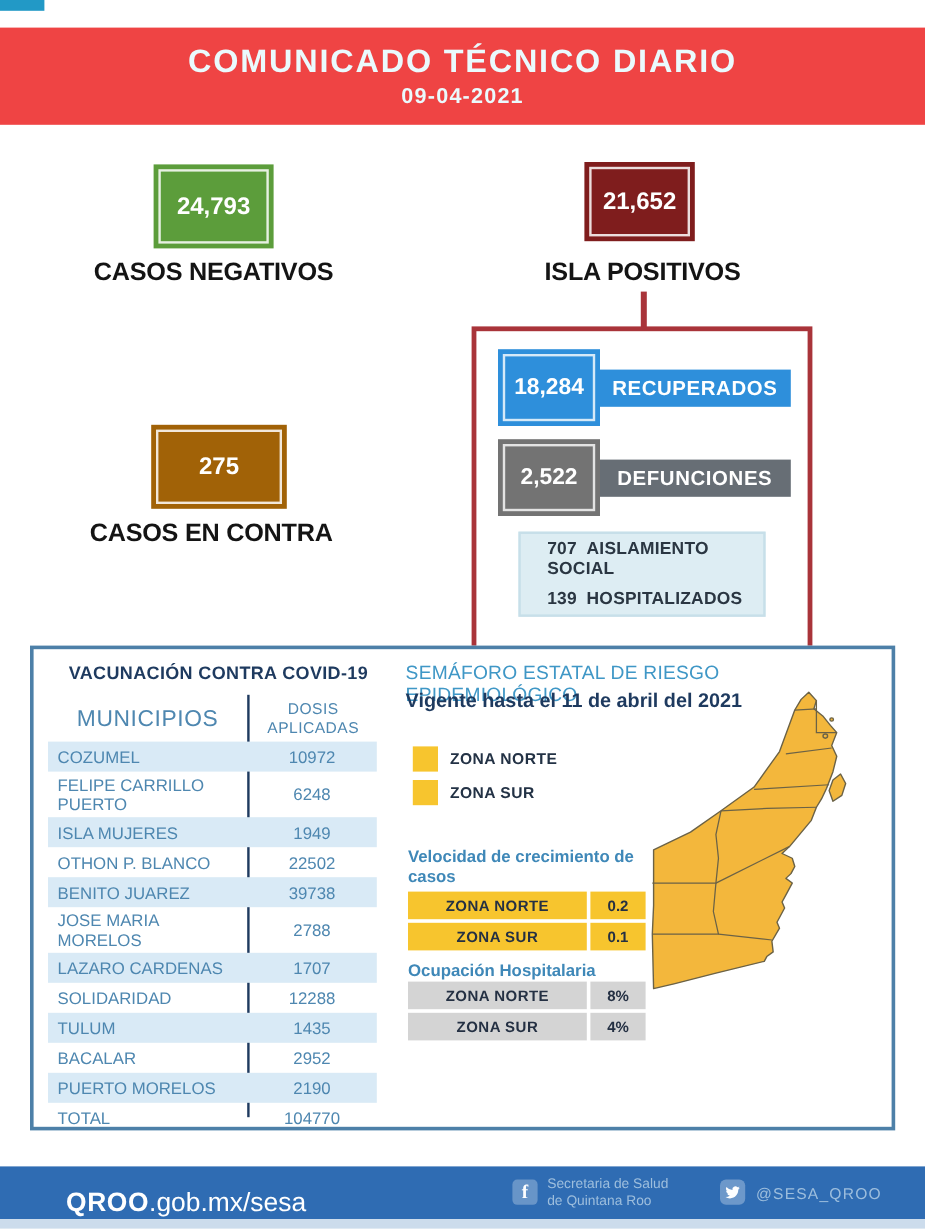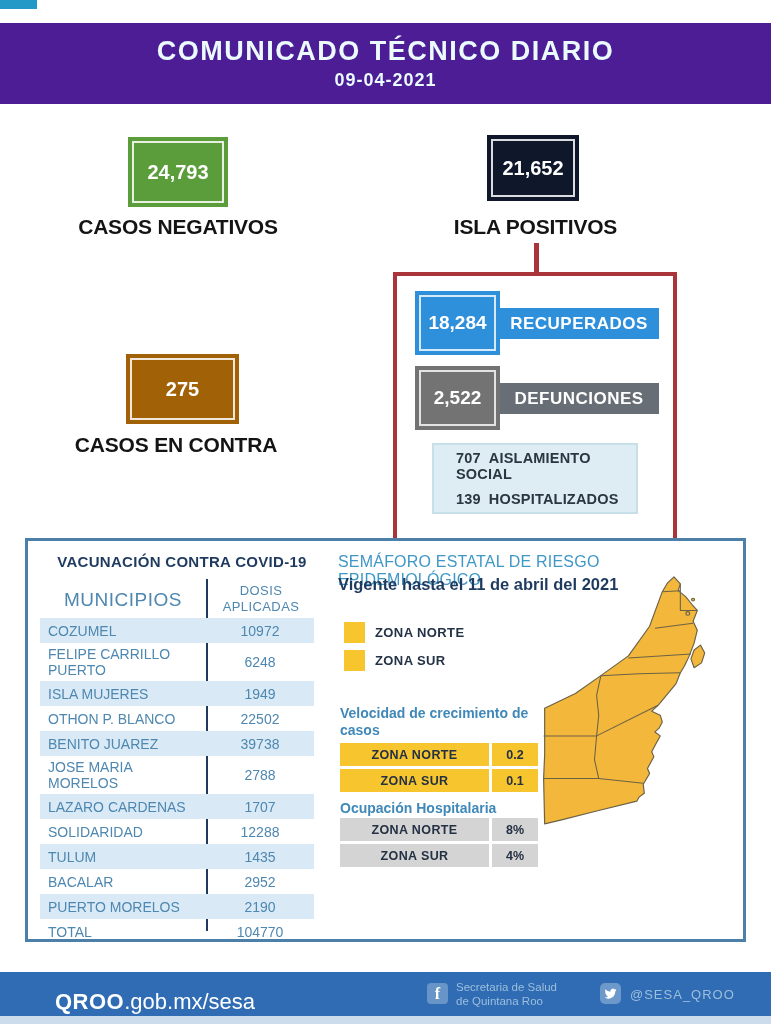--- a/index.html
+++ b/index.html
@@ -1,32 +1,32 @@
 <!DOCTYPE html>
 <html><head>
 <meta charset="utf-8">
 <style>
   * { box-sizing: border-box; }
   body { margin:0; background:#e9e9e9; font-family:"Liberation Sans", sans-serif; }
   .page { position:relative; width:771px; height:1024px; background:#fff; margin:0 auto; overflow:hidden; }
 
   
   .corner-accent { position:absolute; left:0; top:0; width:37px; height:9px; background:#2299c6; }
-  .header { position:absolute; left:0; top:23px; width:771px; height:81px; background:#4c1d95;
+  .header { position:absolute; left:0; top:23px; width:771px; height:81px; background:#ef4444;
             display:flex; flex-direction:column; align-items:center; justify-content:center; color:#eafafd; }
   .header .title { font-size:27px; font-weight:700; letter-spacing:1.5px; }
   .header .date  { font-size:18px; font-weight:600; letter-spacing:1px; margin-top:3px; }
 
   
   .stat-box { position:absolute; padding:4px; }
   .stat-box .inner { width:100%; height:100%; border:2px solid rgba(255,255,255,.85);
                      display:flex; align-items:center; justify-content:center;
                      color:#fff; font-weight:bold; font-size:20px; }
   .box-green  { left:128px; top:137px; width:100px; height:70px; background:#5c9d3b; }
-  .box-red    { left:487px; top:135px; width:92px;  height:66px; background:#0f172a; }
+  .box-red    { left:487px; top:135px; width:92px;  height:66px; background:#7f1d1d; }
   .box-yellow { left:126px; top:354px; width:113px; height:70px; background:#a16207; }
   .big-label { position:absolute; text-align:center; font-size:21px; font-weight:900;
                color:#141414; letter-spacing:-0.2px; }
   .lbl-neg { left:58px;  top:215px; width:240px; }
   .lbl-pos { left:418px; top:215px; width:235px; }
   .lbl-est { left:52px;  top:433px; width:248px; }
 
   
   .pos-connector { position:absolute; left:534px; top:243px; width:5px; height:32px; background:#a9343a; }
   .pos-bracket   { position:absolute; left:393px; top:272px; width:284px; height:284px;

